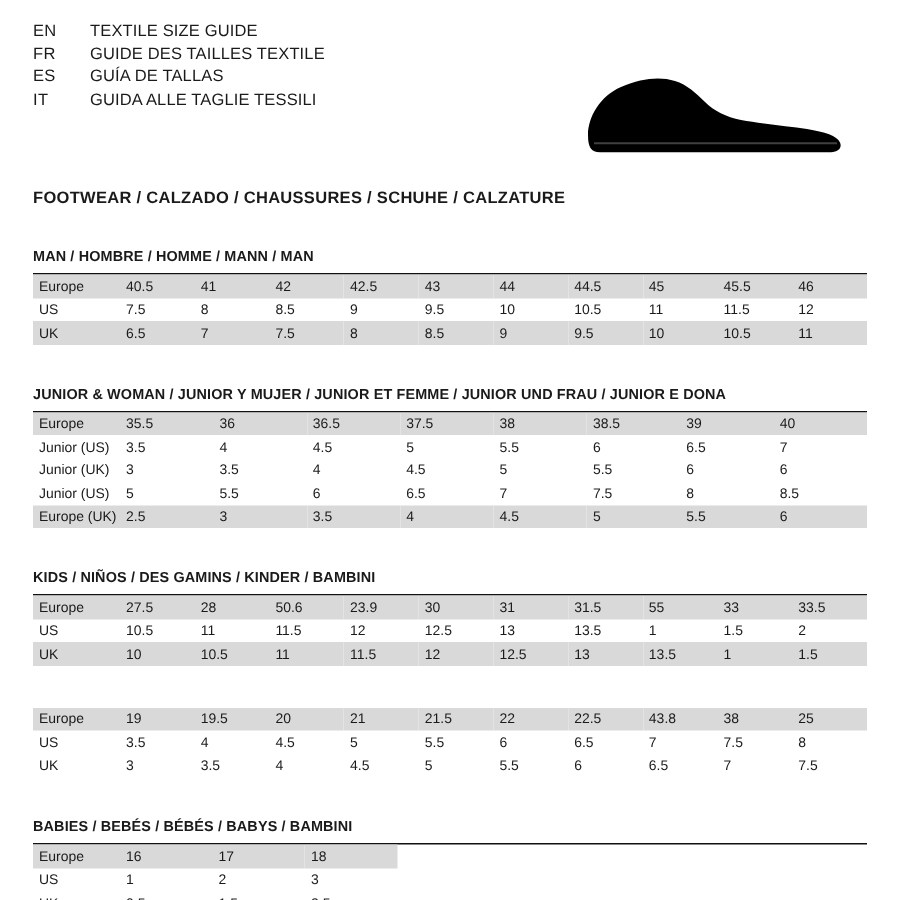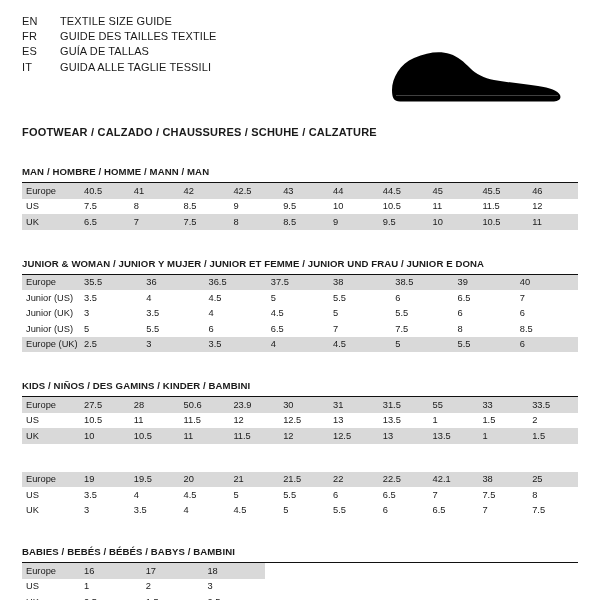--- a/index.html
+++ b/index.html
@@ -351,21 +351,21 @@
       <tbody>
         <tr class="shaded">
           <td class="label">Europe</td>
           <td>19</td>
           <td>19.5</td>
           <td>20</td>
           <td>21</td>
           <td>21.5</td>
           <td>22</td>
           <td>22.5</td>
-          <td>42.1</td>
+          <td>43.8</td>
           <td>38</td>
           <td>25</td>
         </tr>
         <tr>
           <td class="label">US</td>
           <td>3.5</td>
           <td>4</td>
           <td>4.5</td>
           <td>5</td>
           <td>5.5</td>

